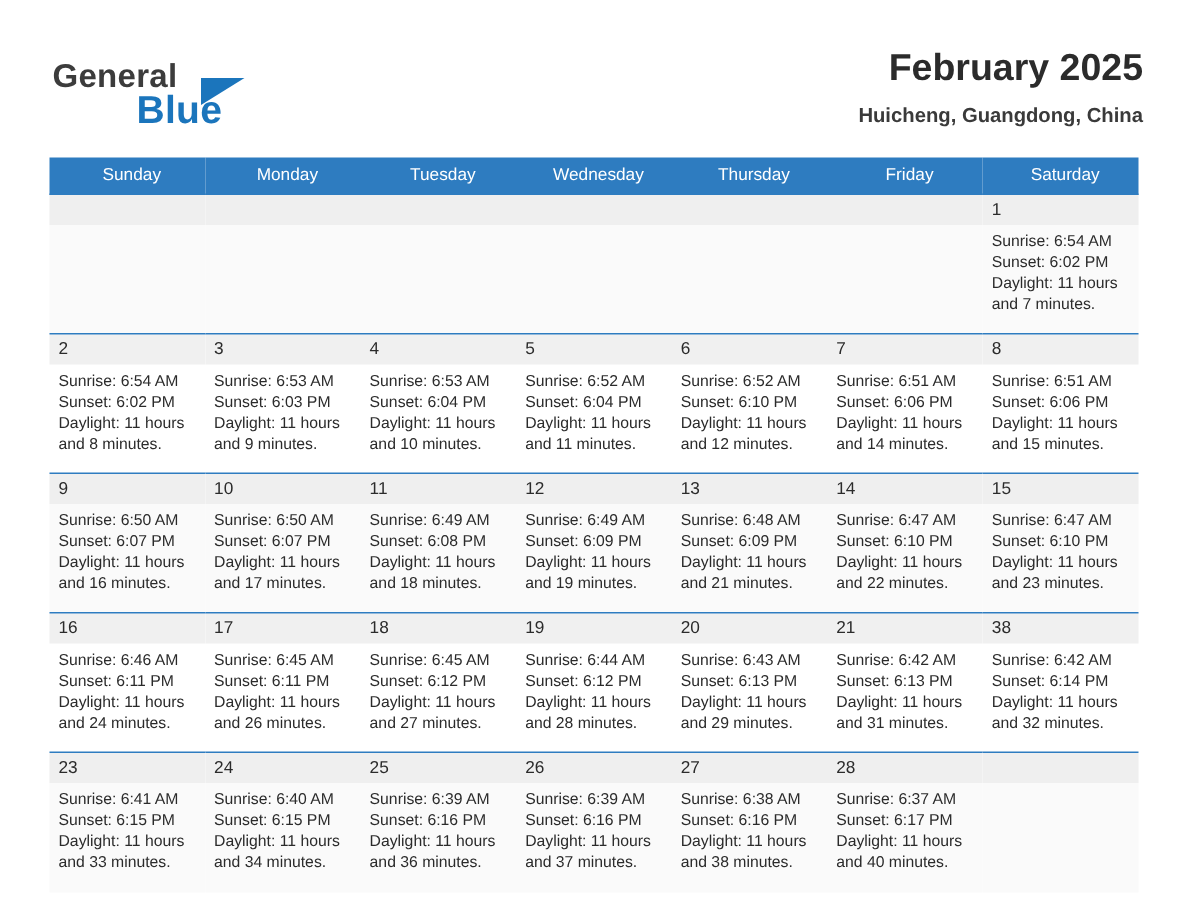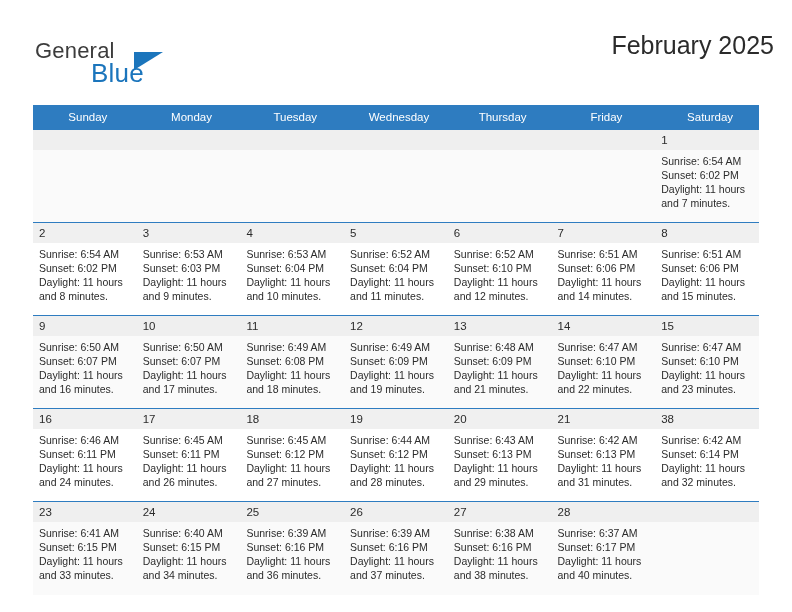--- a/index.html
+++ b/index.html
@@ -19,22 +19,23 @@
     width: 792px;
     height: 612px;
     box-sizing: border-box;
   }
 
   
   .header {
     position: absolute;
     left: 33px;
     top: 30px;
-    right: 18px;
+    right: 30px;
     height: 62px;
+    font-weight: bold;
   }
   .brand {
     position: absolute;
     left: 0;
     top: 8px;
     width: 220px;
     height: 54px;
   }
   .brand-general {
     position: absolute;
@@ -149,20 +150,21 @@
   <div class="header">
 
     <div class="brand">
       <span class="brand-general">General</span>
       <span class="brand-triangle"></span>
       <span class="brand-blue">Blue</span>
     </div>
 
     <div class="title-block">
       <div class="cal-title">February 2025</div>
+      <div class="cal-subtitle">Huicheng, Guangdong, China</div>
     </div>
 
   </div>
 
   <table class="calendar">
     <thead>
       <tr>
         <th>Sunday</th>
         <th>Monday</th>
         <th>Tuesday</th>

